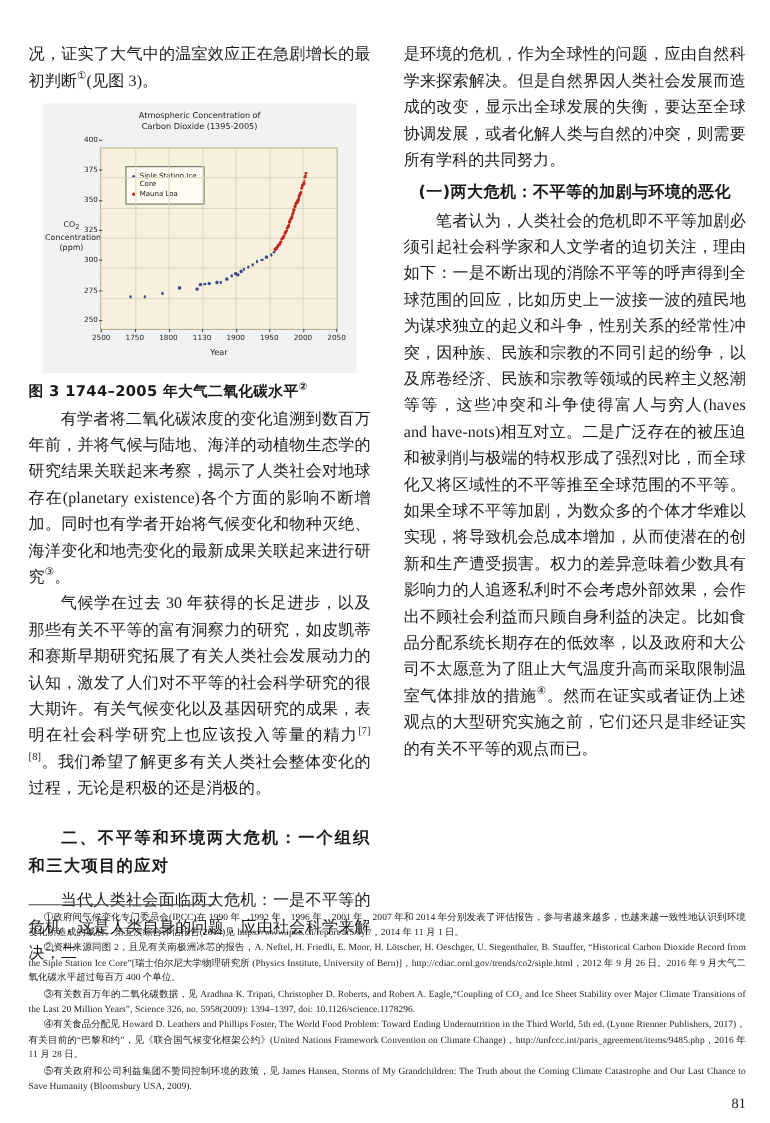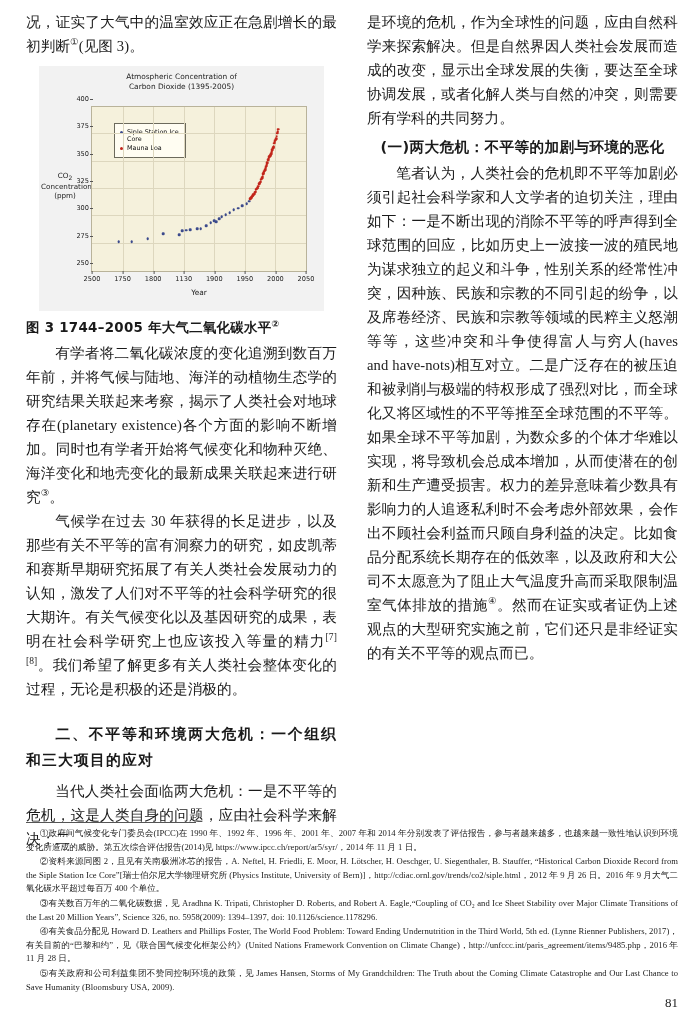--- a/index.html
+++ b/index.html
@@ -17,20 +17,21 @@
     position: absolute;
     left: 0; top: 0;
     width: 700px; height: 1021px;
     box-sizing: border-box;
     padding: 10px 22px 0 26px;
   }
   .columns {
     display: flex;
     gap: 30px;
     height: 772px;
+    margin-top: 28px;
   }
   .col {
     width: 321px;
     box-sizing: border-box;
   }
   p.body {
     margin: 0;
     font-size: 14.6px;
     line-height: 24.0px;
     text-align: justify;

